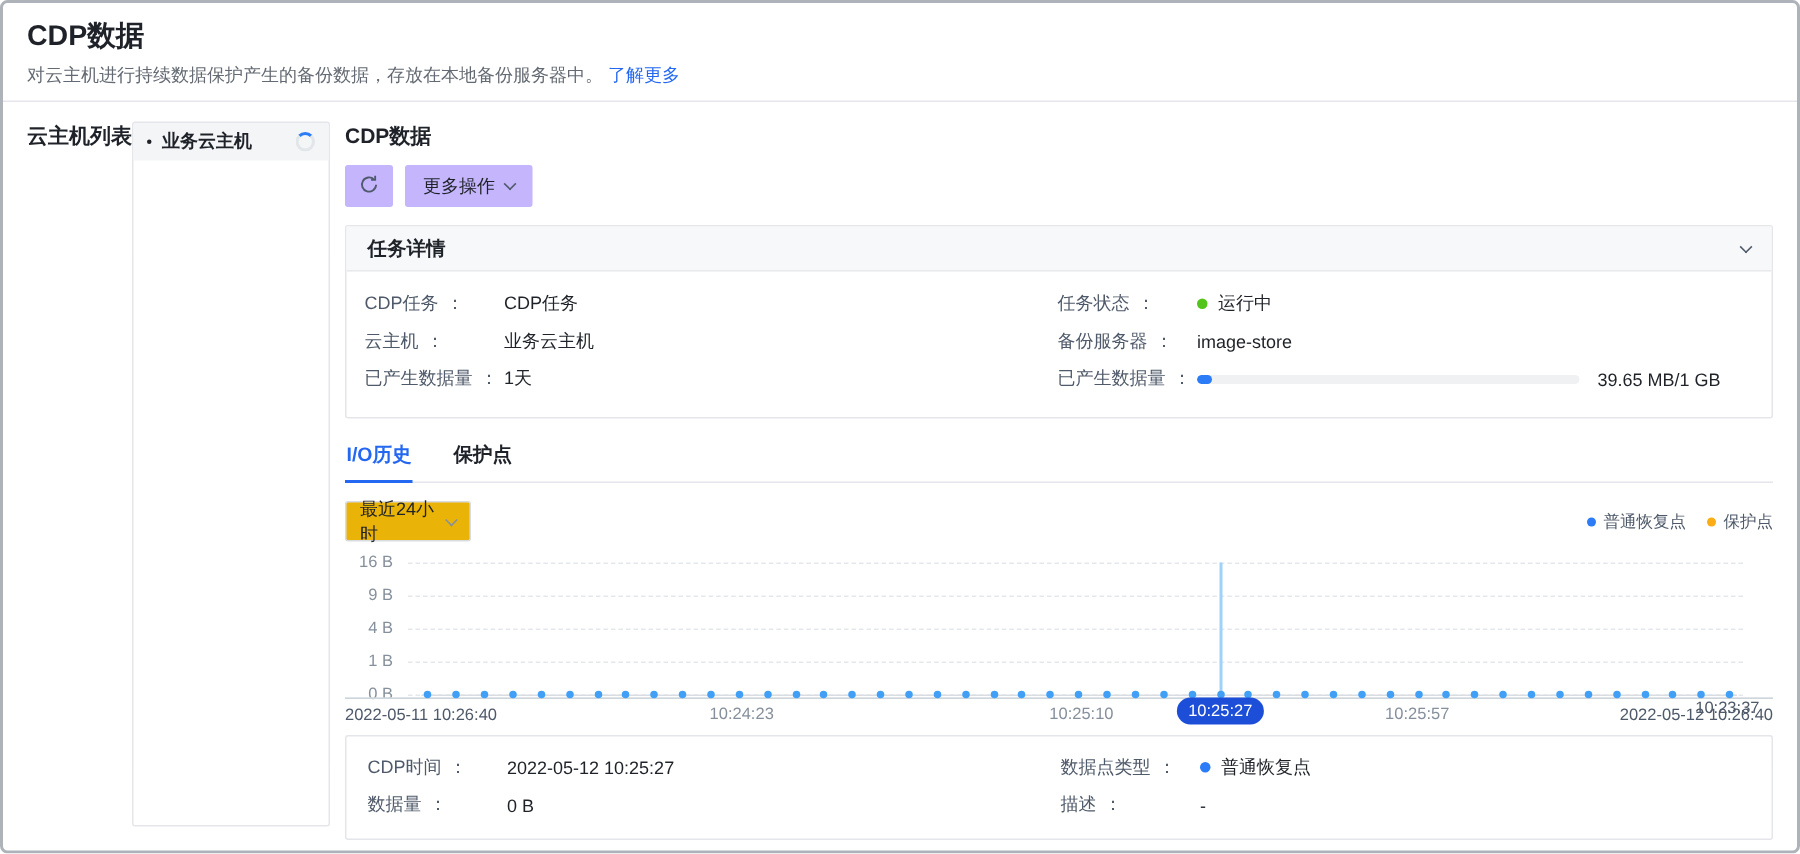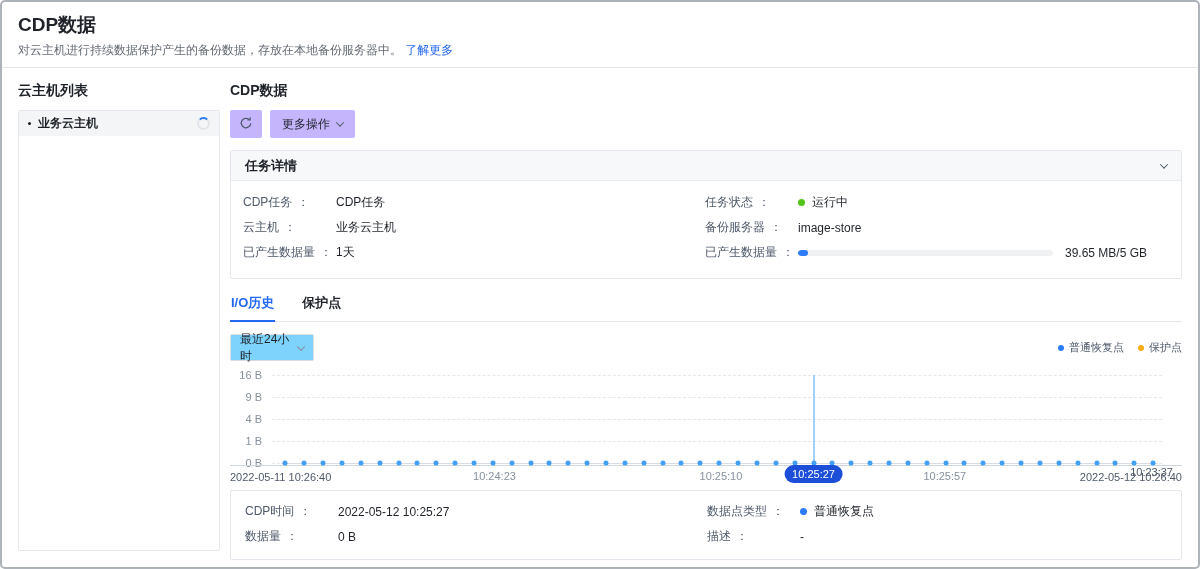--- a/index.html
+++ b/index.html
@@ -9,21 +9,21 @@
 
   
   .page-header { padding:11px 16px 9px; }
   .page-title { font-size:19px; font-weight:bold; line-height:24px; }
   .page-subtitle { margin-top:5px; font-size:12px; color:#646a73; line-height:16px; }
   .link { color:#2468f2; text-decoration:none; cursor:pointer; }
   .page-divider { height:1px; background:#e5e6eb; }
 
   
   .content { flex:1; display:flex; padding:13px 16px 16px; gap:10px; overflow:hidden; }
-  .sidebar { width:202px; display:flex; flex-direction:column; flex:none; }
+  .sidebar { width:202px; display:flex; flex:none; }
   .main { flex:1; display:flex; flex-direction:column; min-width:0; }
 
   
   .sidebar-title { font-size:14px; font-weight:bold; line-height:18px; margin-bottom:11px; }
   .search-box { position:relative; margin-bottom:8px; }
   .search-box input { width:100%; height:27px; border:1px solid #d9dce0; border-radius:2px; padding:0 28px 0 8px; font-size:12px; font-family:inherit; color:#1f2329; outline:none; }
   .search-box input::placeholder { color:#c1c7cd; }
   .search-icon { position:absolute; right:8px; top:6px; }
   .vm-list { flex:1; border:1px solid #e5e6eb; border-radius:2px; background:#fff; overflow:hidden; }
   .vm-item { height:25px; display:flex; align-items:center; padding:0 9px; background:#f4f5f6; cursor:pointer; }
@@ -55,21 +55,21 @@
   .progress-text { margin-left:12px; font-size:12px; color:#1f2329; white-space:nowrap; }
 
   
   .tabs { margin-top:15px; display:flex; gap:26px; border-bottom:1px solid #e5e6eb; }
   .tab { padding:0 1px 9px; font-size:13px; font-weight:bold; color:#1f2329; cursor:pointer; position:relative; }
   .tab.active { color:#2468f2; }
   .tab.active::after { content:""; position:absolute; left:0; right:0; bottom:-1px; height:2px; background:#2468f2; }
 
   
   .chart-toolbar { margin-top:12px; display:flex; align-items:center; justify-content:space-between; }
-  .range-select { width:84px; height:27px; border:1px solid #d9dce0; border-radius:2px; display:flex; align-items:center; justify-content:space-between; padding:0 9px; font-size:12px; cursor:pointer; background:#7dd3fc; }
+  .range-select { width:84px; height:27px; border:1px solid #d9dce0; border-radius:2px; display:flex; align-items:center; justify-content:space-between; padding:0 9px; font-size:12px; cursor:pointer; background:#eab308; }
   .range-select .chev { border-color:#86909c; }
   .legend { display:flex; gap:14px; align-items:center; }
   .legend-item { display:flex; align-items:center; gap:5px; font-size:11px; color:#4e5969; cursor:pointer; }
   .legend-dot { width:6px; height:6px; border-radius:50%; }
 
   
   .chart { margin-top:14px; display:flex; margin-right:20px; }
   .chart-y { width:42px; position:relative; flex:none; }
   .chart-plot { flex:1; position:relative; height:88px; }
   .gridline { position:absolute; left:0; right:0; height:0; border-top:1px dashed #e4e7eb; }
@@ -183,21 +183,21 @@
               <a class="kv-value link">image-store</a>
             </div>
             <div class="kv kv-progress">
               <span class="kv-label">
                   <span>已产生数据量</span>
                   <span class="colon">：</span>
                 </span>
               <span class="progress-track">
                   <span class="progress-fill" style="width: 4%;"></span>
                 </span>
-              <span class="progress-text">39.65 MB/5 GB</span>
+              <span class="progress-text">39.65 MB/1 GB</span>
             </div>
           </div>
         </div>
       </section>
 
       <div class="tabs">
         <div class="tab active">I/O历史</div>
         <div class="tab">保护点</div>
       </div>
 

